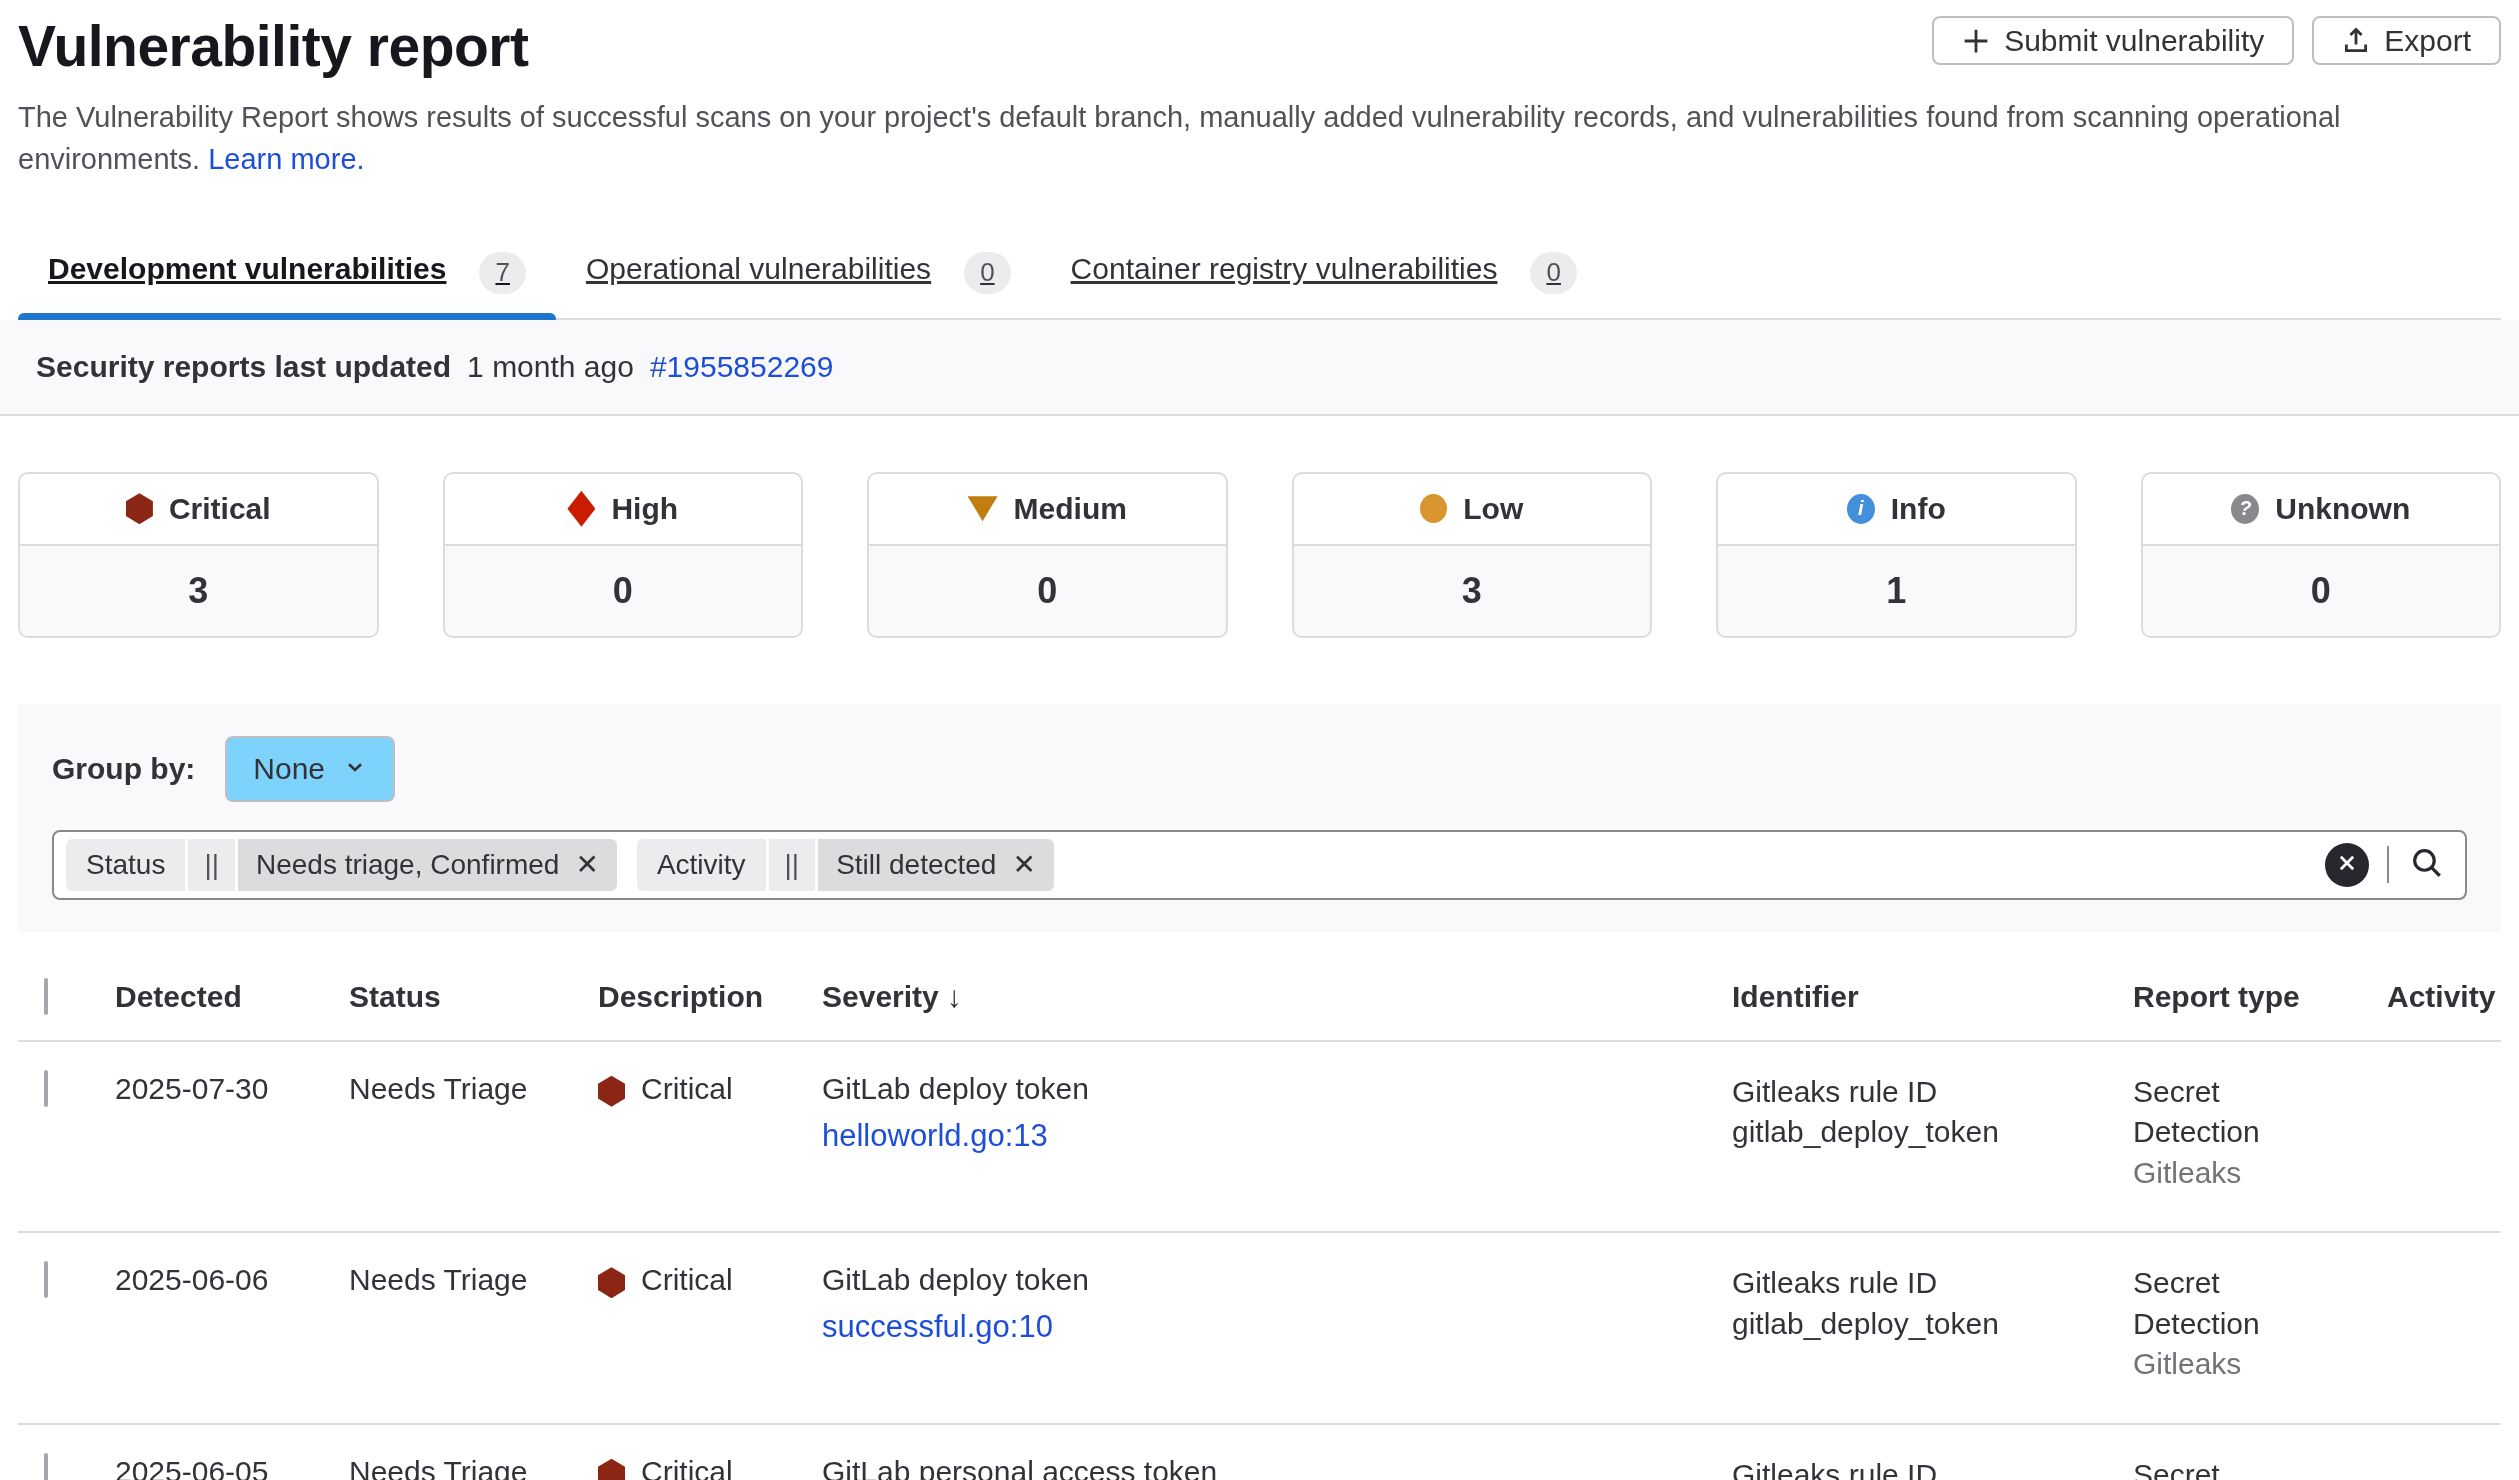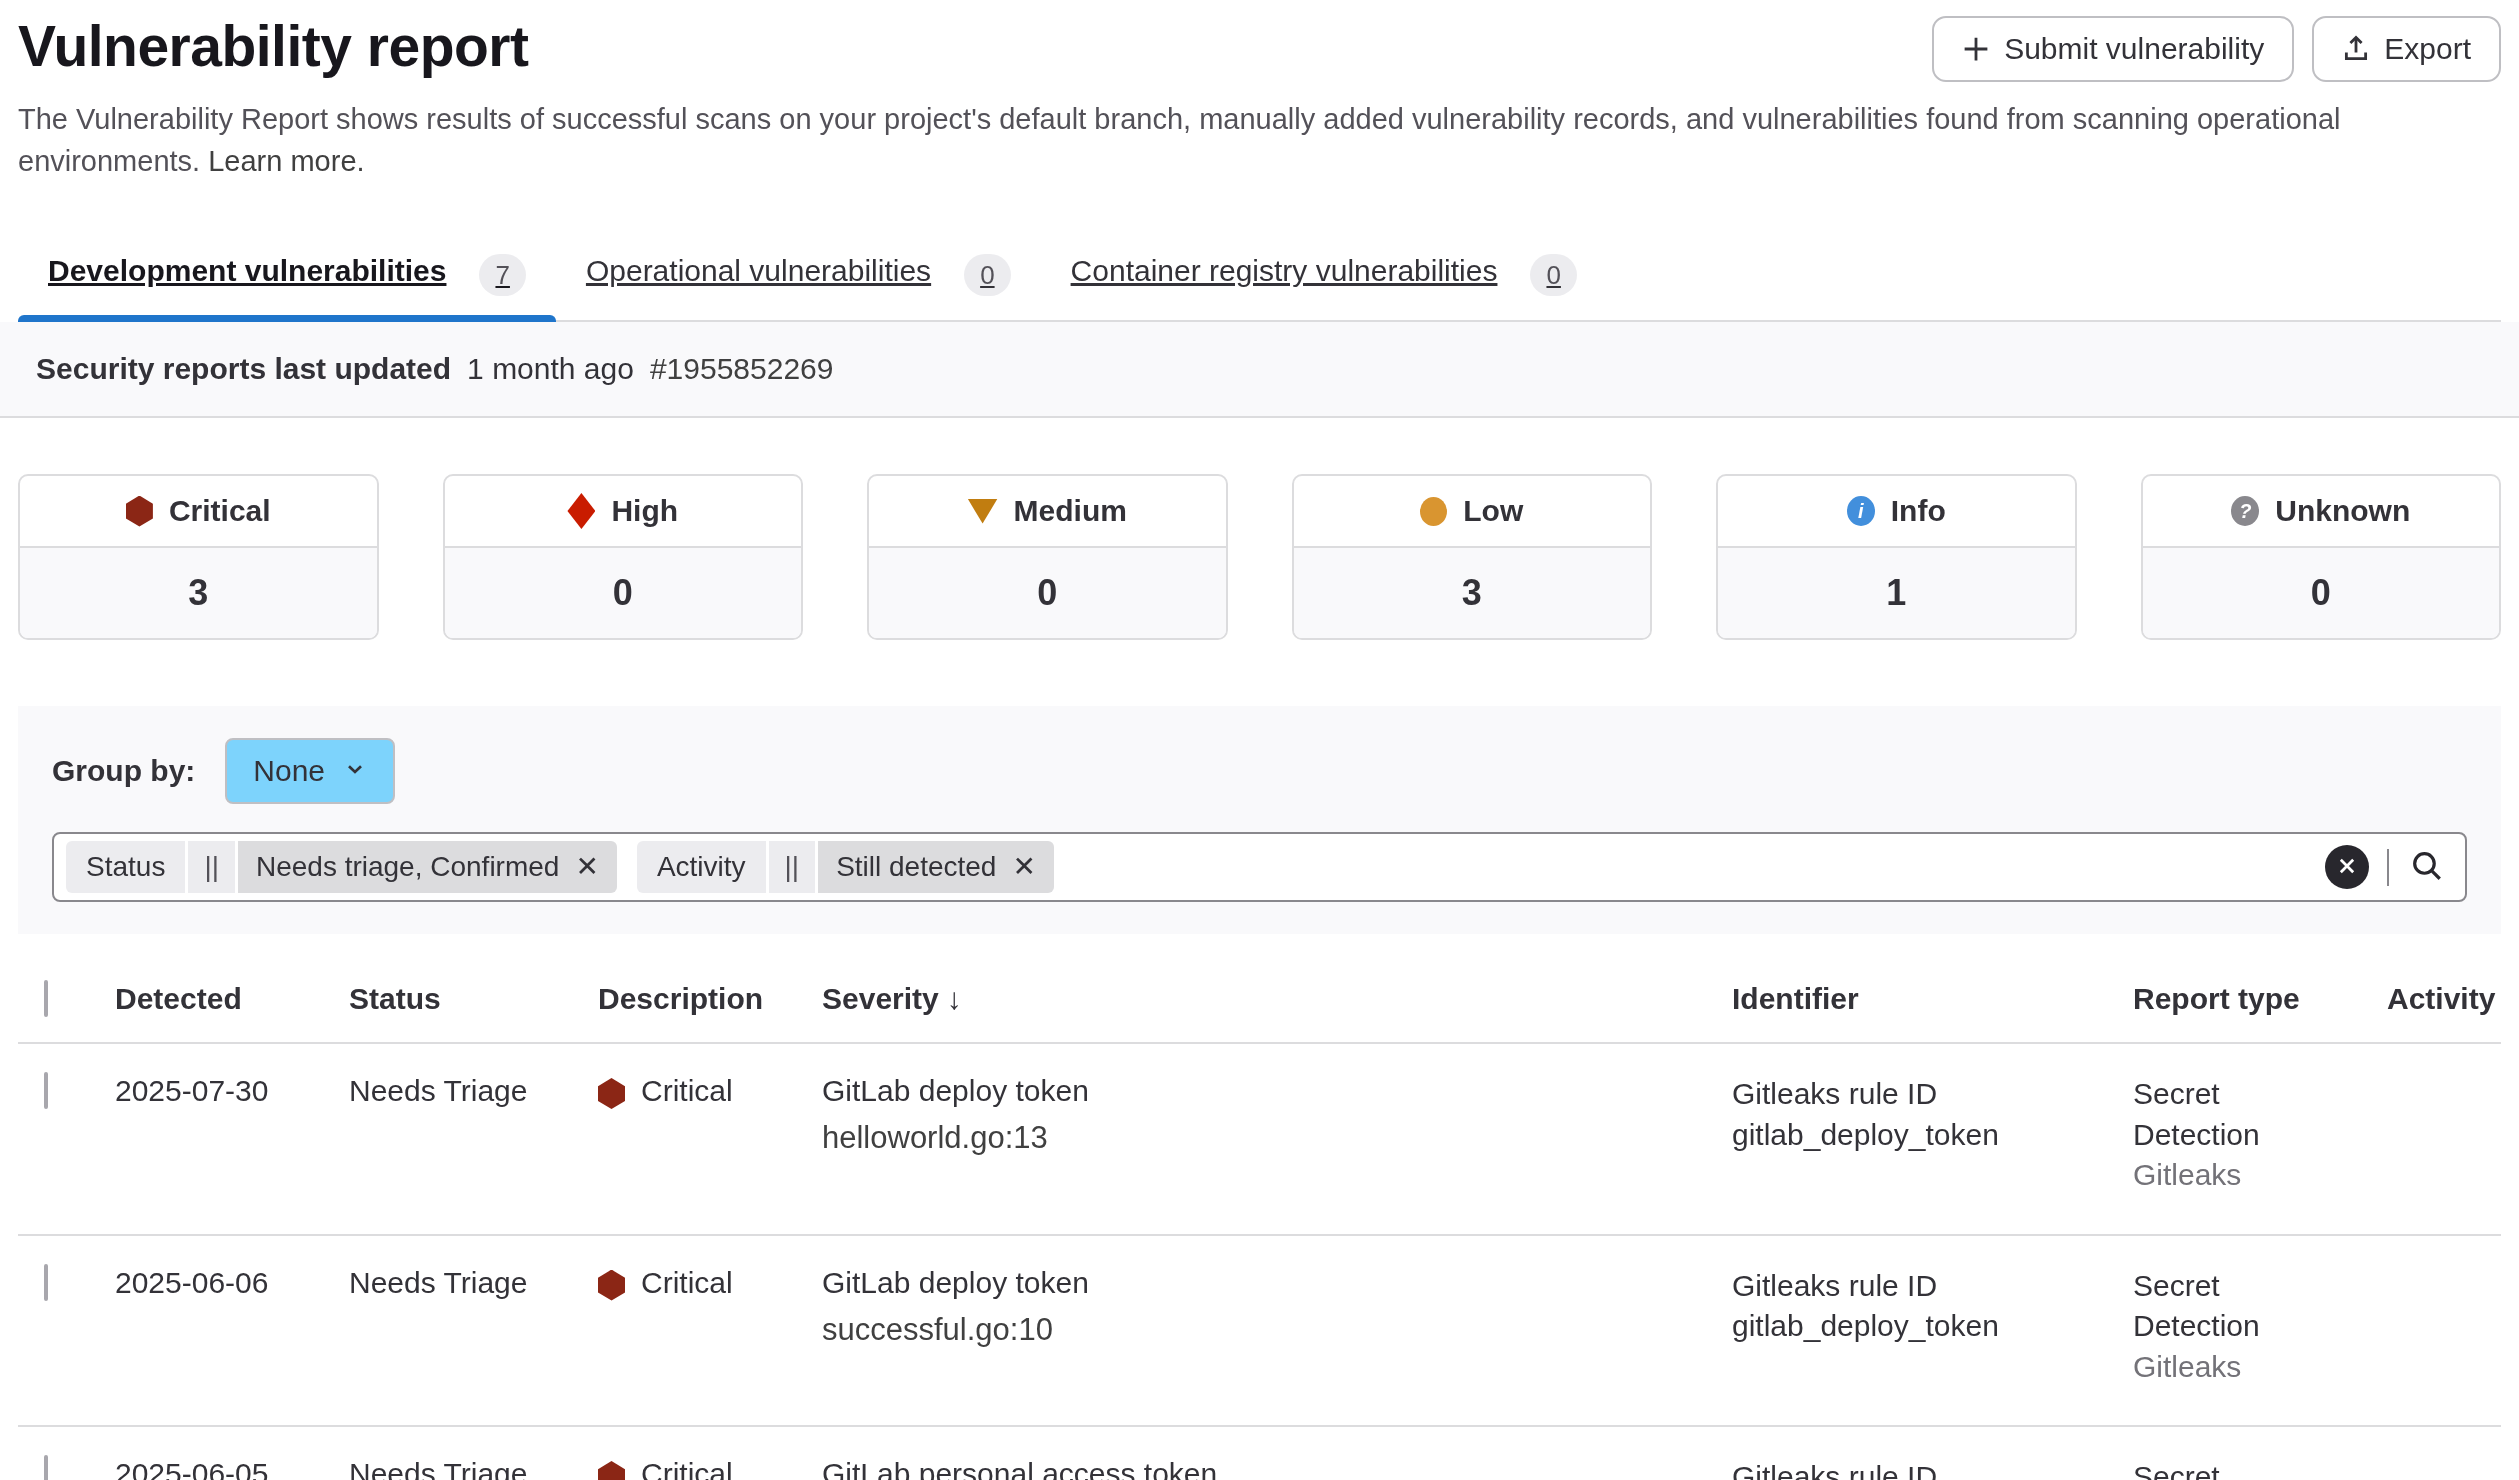--- a/index.html
+++ b/index.html
@@ -11,29 +11,29 @@
     overflow: hidden;
     font-size: 29px;
   }
 
   
   .page-header { display: flex; justify-content: space-between; align-items: flex-start; padding: 14px 18px 0 18px; }
   h1.page-title { font-size: 57px; font-weight: 700; color: #18171d; line-height: 1.15; letter-spacing: -0.5px; }
   .header-actions { display: flex; gap: 18px; padding-top: 2px; }
   .btn {
     display: inline-flex; align-items: center; gap: 14px;
-    height: 66px; padding: 0 28px;
-    background: #fff; border: 2px solid #bfbfc3; border-radius: 14px;
+    height: 49px; padding: 0 28px;
+    background: #fff; border: 2px solid #bfbfc3; border-radius: 8px;
     font-size: 30px; color: #333238; cursor: pointer; white-space: nowrap;
     font-family: inherit;
   }
   .btn svg { display: block; }
 
   .page-desc { margin: 16px 18px 0 18px; max-width: 2484px; font-size: 29px; line-height: 1.45; color: #535158; }
-  .link { color: #404040; text-decoration: none; cursor: pointer; }
+  .link { color: #1d4ed8; text-decoration: none; cursor: pointer; }
 
   
   .tabs { display: flex; margin: 52px 18px 0 18px; border-bottom: 2px solid #dcdcde; }
   .tab { display: flex; align-items: flex-start; gap: 33px; padding: 20px 30px 24px 30px; font-size: 30px; color: #333238; cursor: pointer; position: relative; text-decoration: underline; }
   .tab.active { font-weight: 700; color: #18171d; }
   .tab.active::after { content: ""; position: absolute; left: 0; right: 0; bottom: -2px; height: 7px; background: #1f75cb; border-radius: 6px 6px 0 0; }
   .tab-badge { background: #ececef; color: #535158; border-radius: 994px; min-width: 44px; height: 42px; display: inline-flex; align-items: center; justify-content: center; padding: 0 16px; font-size: 26px; font-weight: 400; }
 
   
   .last-updated { background: #f9f9fb; border-bottom: 2px solid #dcdcde; padding: 30px 36px; font-size: 30px; display: flex; gap: 16px; align-items: baseline; }

